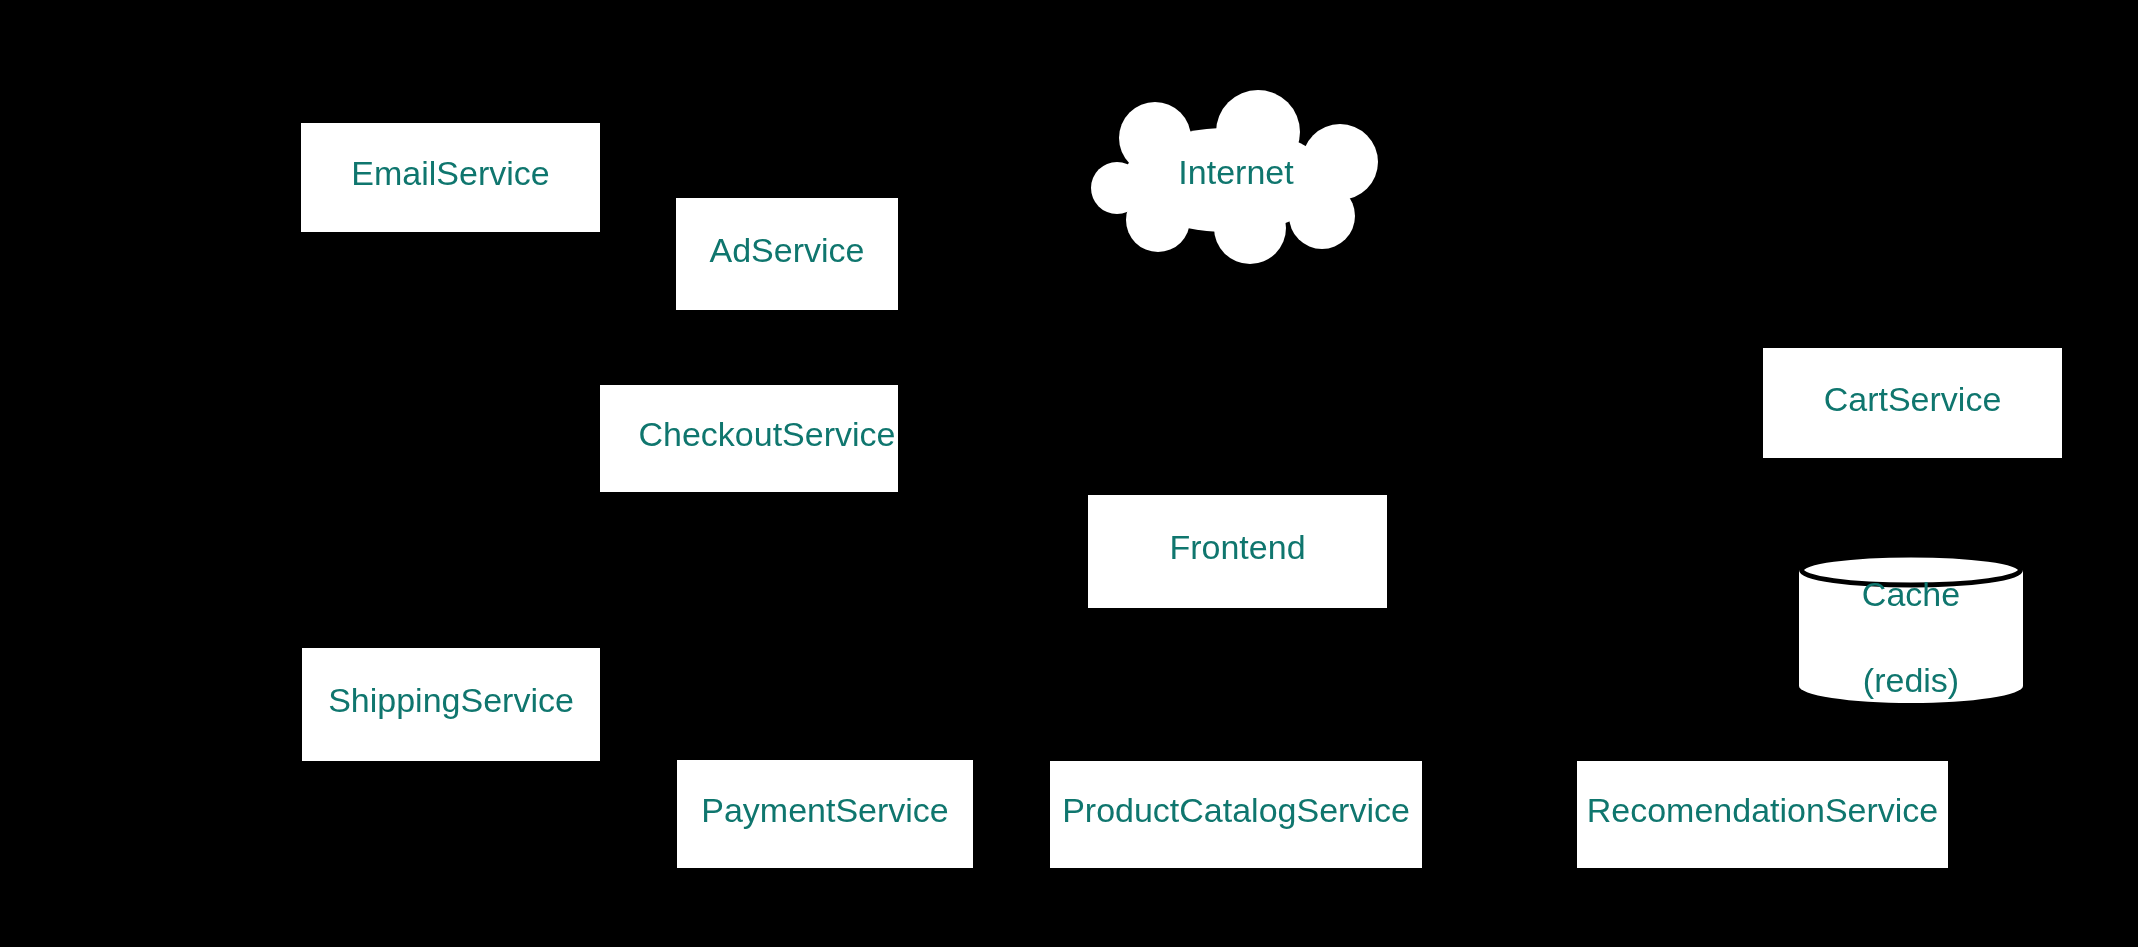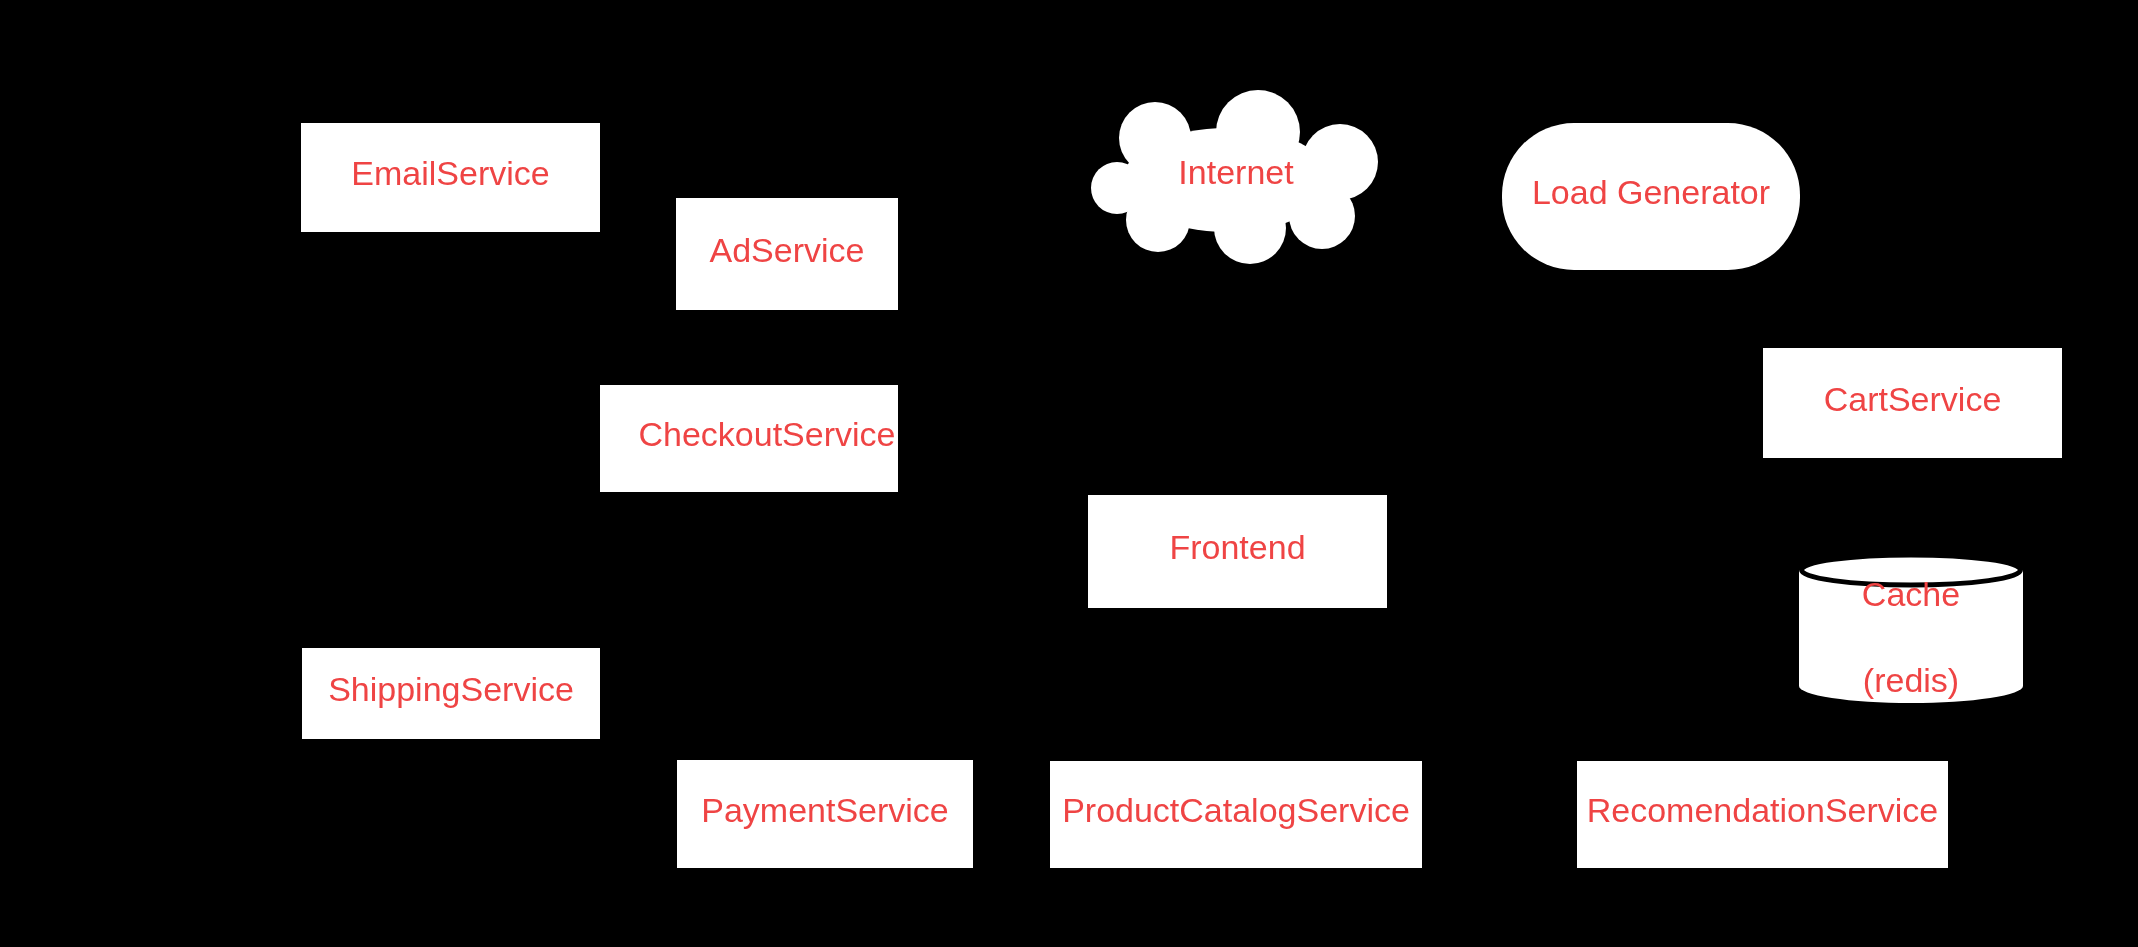--- a/index.html
+++ b/index.html
@@ -25,31 +25,31 @@
   .shape-rect {
     background: #ffffff;
   }
   .shape-rounded {
     background: #ffffff;
     border-radius: 72px;
   }
   .label {
     font-size: 34px;
     line-height: 1.18;
-    color: #ef4444;
+    color: #0f766e;
     white-space: nowrap;
     text-align: center;
     transform: translateY(-4px);
   }
   
   .node-email-service          { left: 301px;  top: 123px; width: 299px; height: 109px; }
   .node-ad-service             { left: 676px;  top: 198px; width: 222px; height: 112px; }
   .node-payment-service        { left: 75px;   top: 387px; width: 298px; height: 106px; }
   .node-checkout-service       { left: 600px;  top: 385px; width: 298px; height: 107px; padding-left: 36px; }
-  .node-shipping-service       { left: 302px;  top: 648px; width: 298px; height: 91px; }
+  .node-shipping-service       { left: 302px;  top: 648px; width: 298px; height: 113px; }
   .node-currency-service       { left: 677px;  top: 760px; width: 296px; height: 108px; }
   .node-product-catalog-service{ left: 1050px; top: 761px; width: 372px; height: 107px; }
   .node-frontend               { left: 1088px; top: 495px; width: 299px; height: 113px; }
   .node-cart-service           { left: 1763px; top: 348px; width: 299px; height: 110px; }
   .node-recomendation-service  { left: 1577px; top: 761px; width: 371px; height: 107px; }
   .node-load-generator         { left: 1502px; top: 123px; width: 298px; height: 147px; }
   
   .node-internet               { left: 1090px; top: 88px;  width: 292px; height: 180px; }
   .node-internet .cloud-svg {
     position: absolute;
@@ -118,23 +118,20 @@
       <circle cx="168" cy="44" r="42" fill="#ffffff"></circle>
       <circle cx="250" cy="74" r="38" fill="#ffffff"></circle>
       <circle cx="27" cy="100" r="26" fill="#ffffff"></circle>
       <circle cx="68" cy="132" r="32" fill="#ffffff"></circle>
       <circle cx="160" cy="140" r="36" fill="#ffffff"></circle>
       <circle cx="232" cy="128" r="33" fill="#ffffff"></circle>
     </svg>
     <span class="label">Internet</span>
   </div>
 
-  <div class="node shape-rounded node-load-generator">
-    <span class="label">Load Generator</span>
-  </div>
 
   <div class="node shape-rect node-cart-service">
     <span class="label">CartService</span>
   </div>
 
   <div class="node node-cache">
     <svg class="cyl-svg" viewBox="0 0 224 150" xmlns="http://www.w3.org/2000/svg" aria-hidden="true">
       <rect x="0" y="17" width="224" height="116" fill="#ffffff"></rect>
       <ellipse cx="112" cy="133" rx="112" ry="17" fill="#ffffff"></ellipse>
       <ellipse cx="112" cy="17" rx="109.5" ry="15" fill="#ffffff" stroke="#000000" stroke-width="5"></ellipse>

